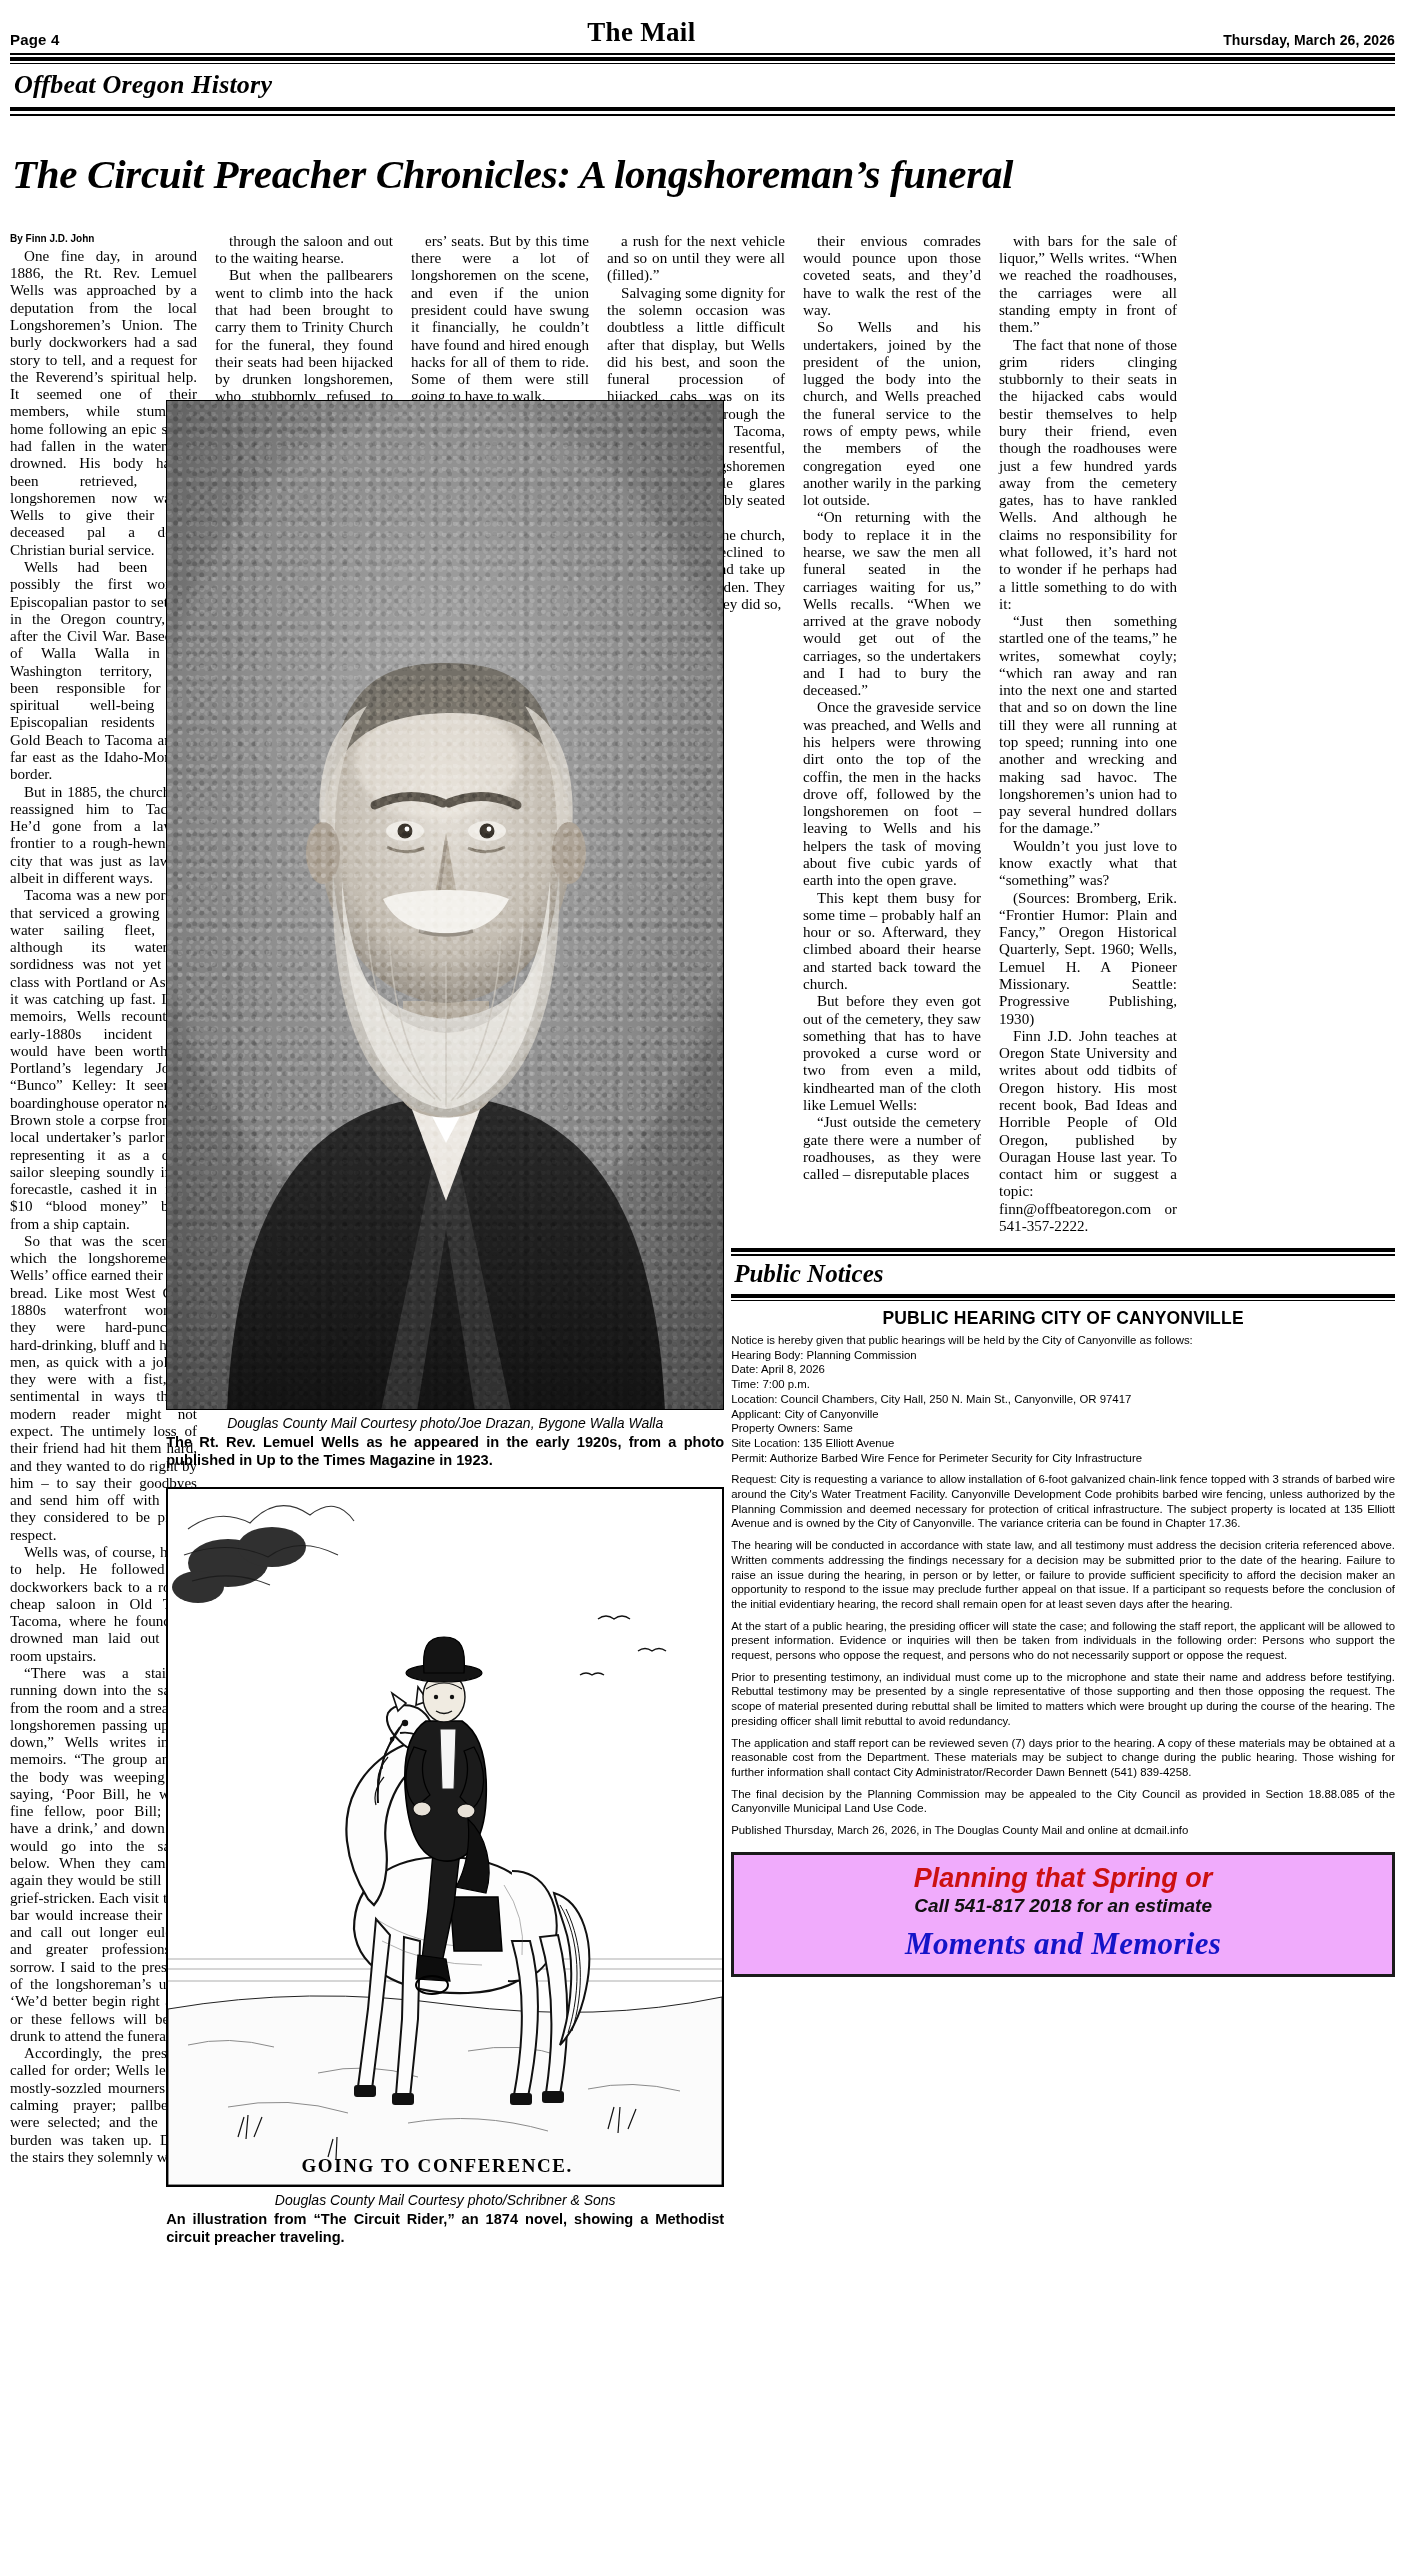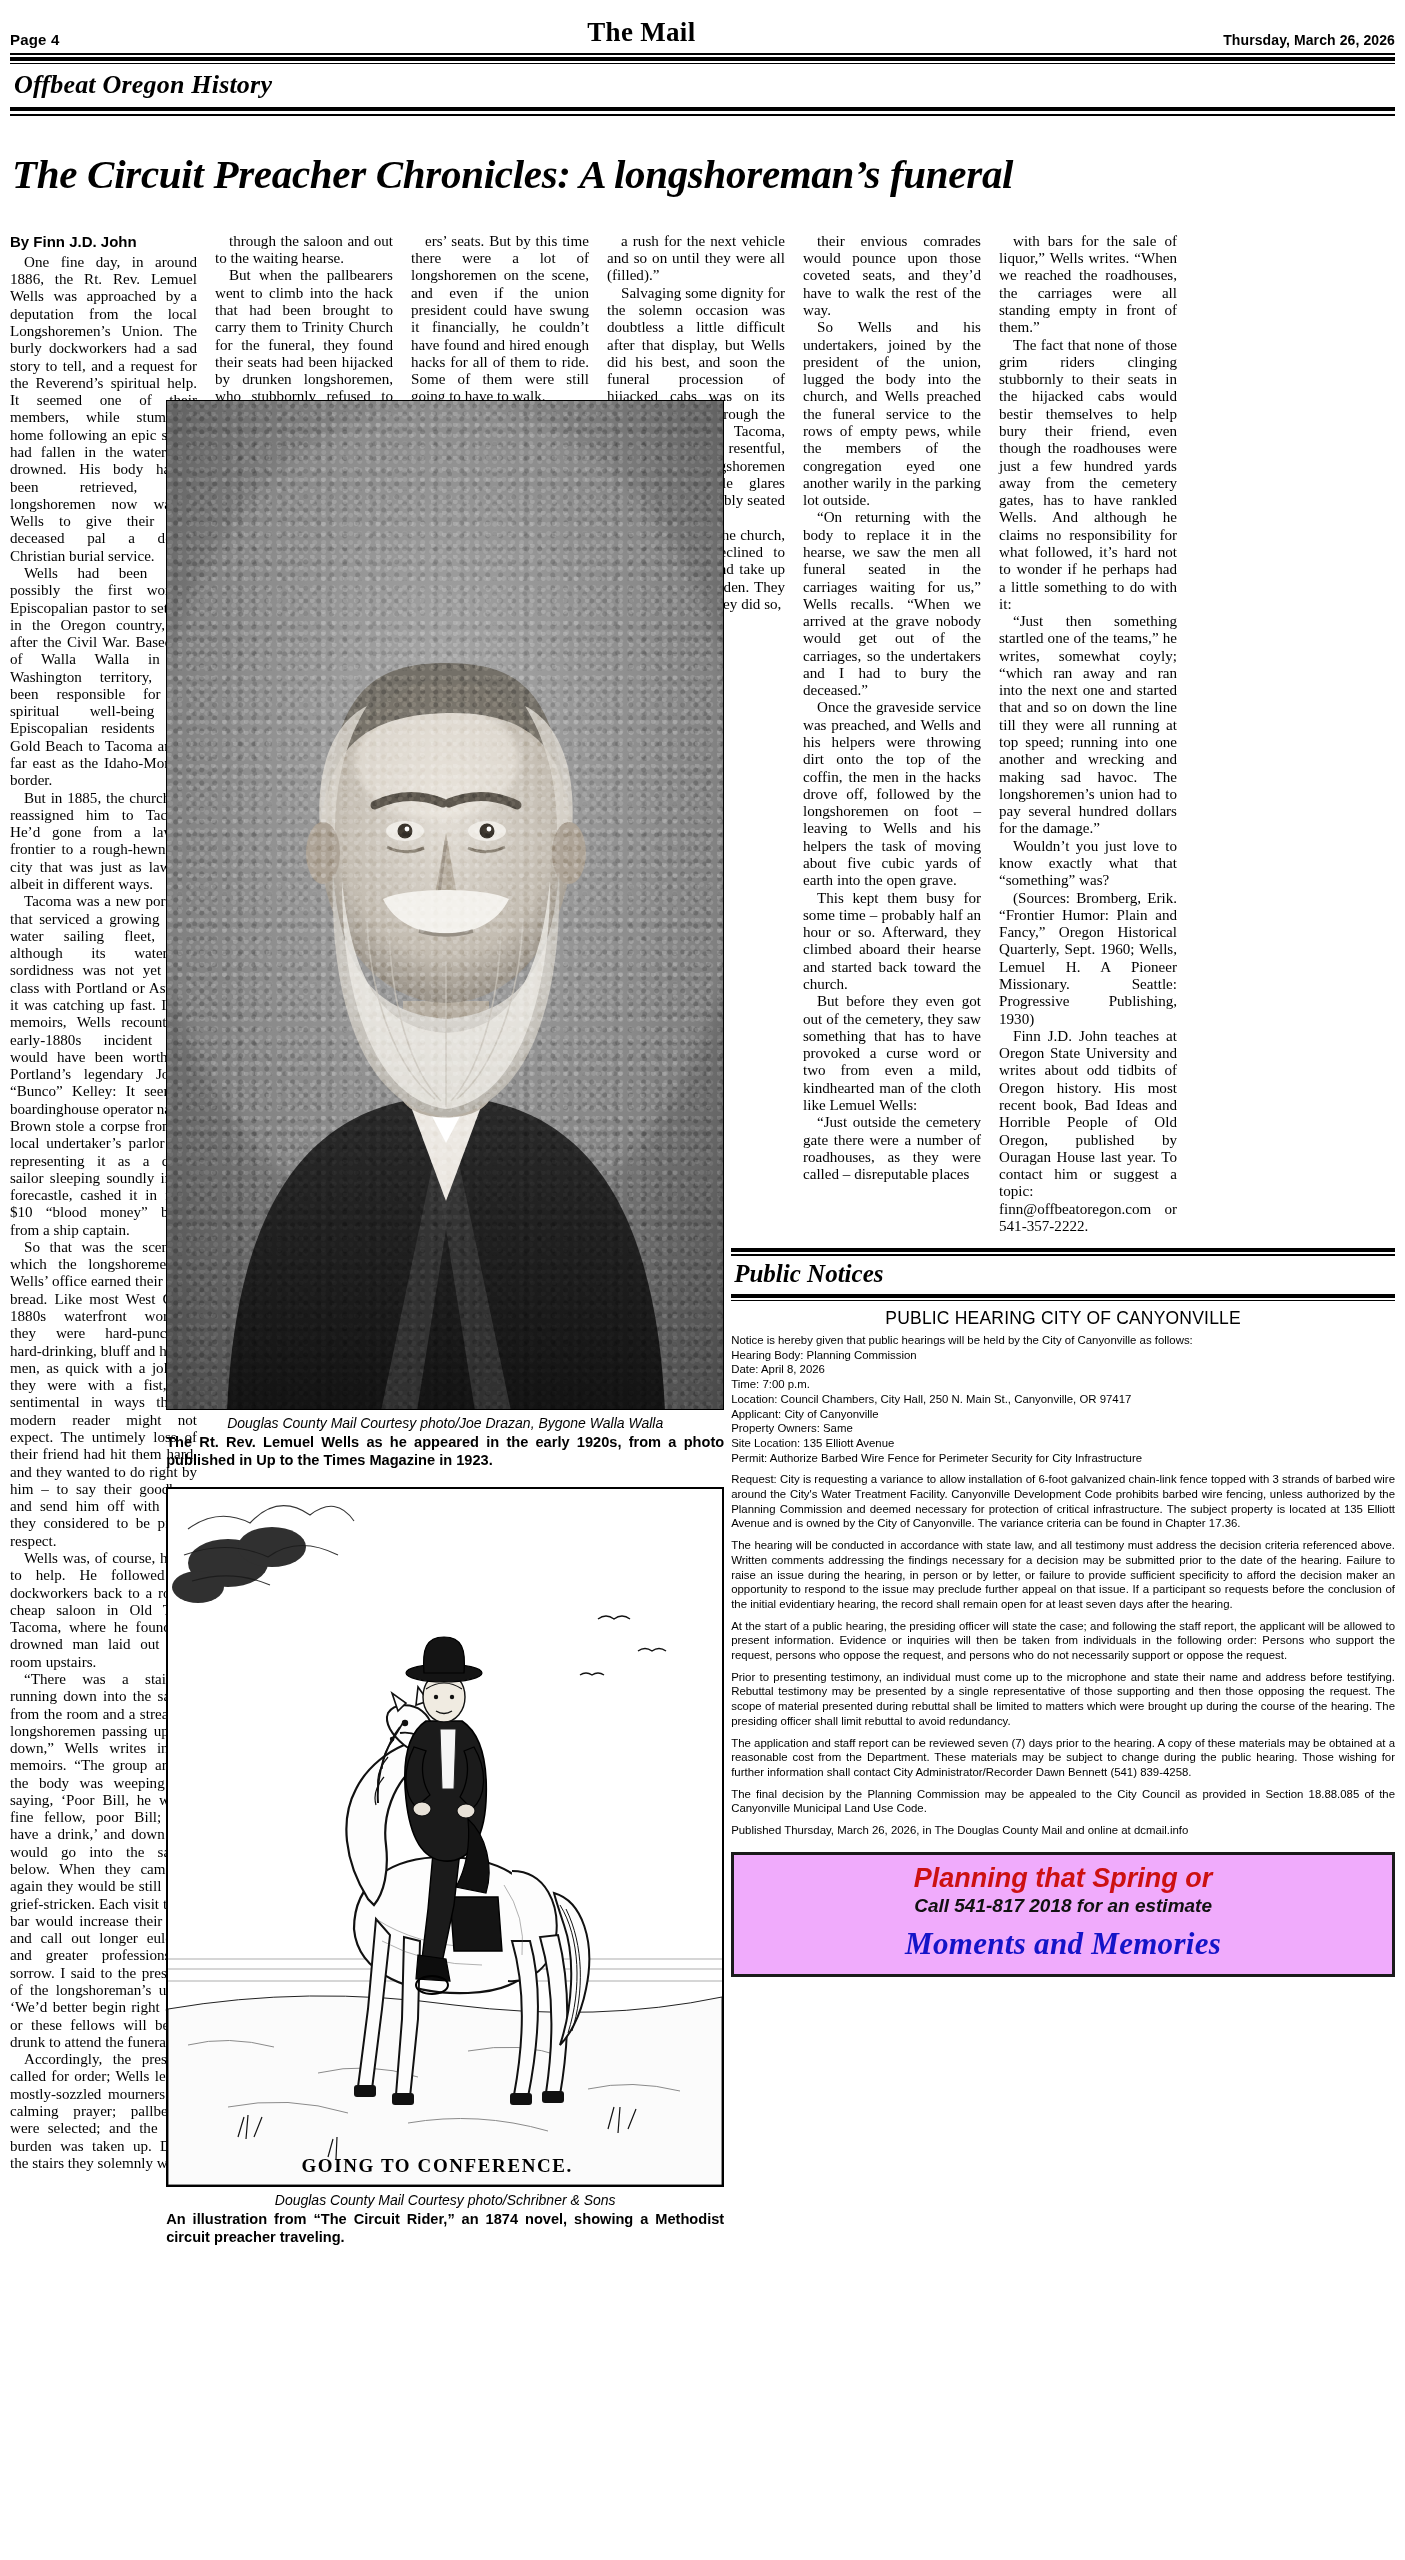--- a/index.html
+++ b/index.html
@@ -41,21 +41,21 @@
     letter-spacing:-.3px;
     padding:10px 2px 9px 2px;
   }
 
   
   .article { display:flex; gap:0; }
   .col { width:196px; padding:0 9px 0 0; }
   .col + .col { padding-left:9px; border-left:0; }
   .byline {
     font-family:"Liberation Sans", sans-serif;
-    font-weight:700; font-size:15px;
+    font-weight:700; font-size:10px;
     margin:0 0 4px 0;
   }
   p.bodytext {
     font-family:"Liberation Serif", serif;
     font-size:15.1px; line-height:1.145;
     text-align:justify;
     margin:0; text-indent:14px;
     hyphens:auto;
     -webkit-hyphens:auto;
   }
@@ -95,21 +95,21 @@
   }
 
   
   .pn-flag {
     font-family:"Liberation Serif", serif;
     font-style:italic; font-weight:700; font-size:25px;
     padding:4px 2px 6px 3px;
   }
   .pn-title {
     font-family:"Liberation Sans", sans-serif;
-    font-weight:400; font-size:17.5px;
+    font-weight:700; font-size:17.5px;
     text-align:center; margin:7px 0 4px 0; letter-spacing:.2px;
   }
   .pn-body {
     font-family:"Liberation Sans", sans-serif;
     font-size:11.4px; line-height:1.29;
     text-align:justify;
   }
   .pn-body p { margin:0 0 7px 0; }
   .pn-body p.tight { margin:0; }
 

